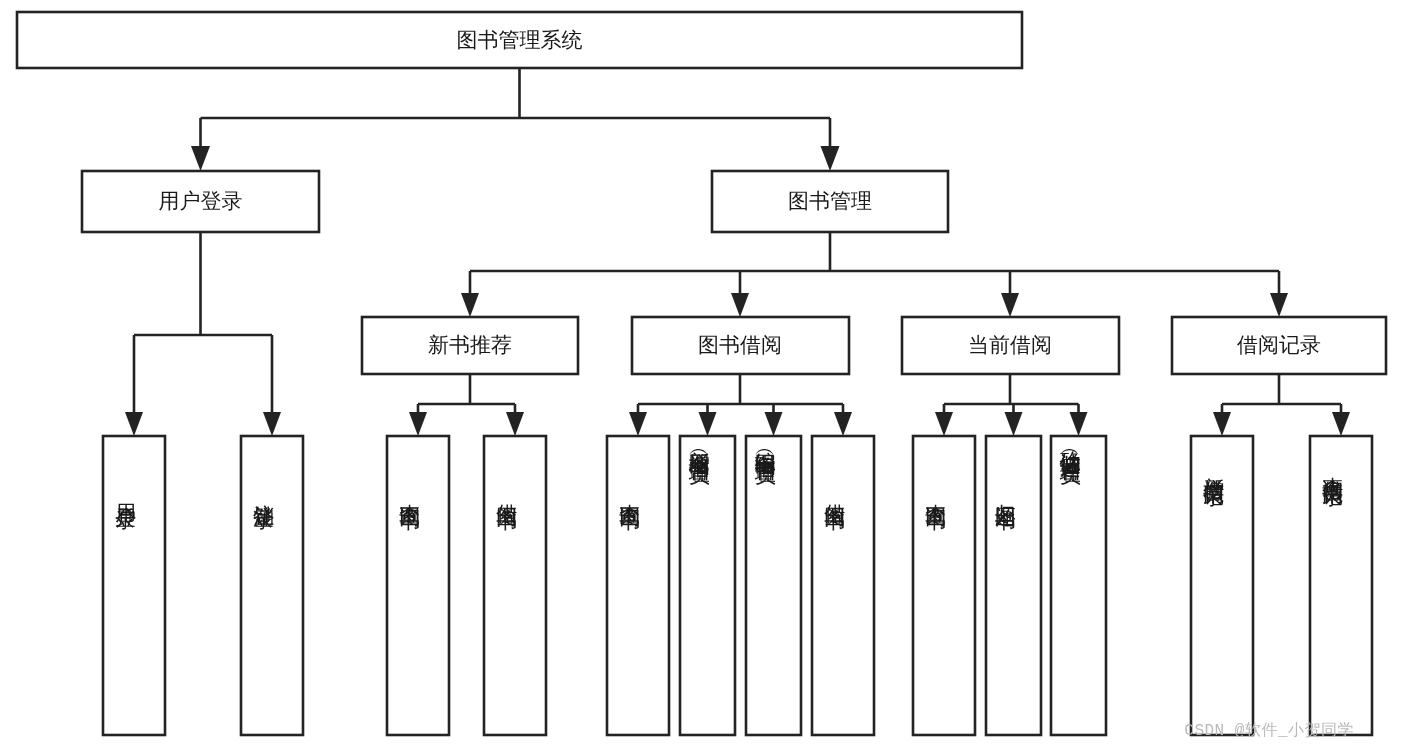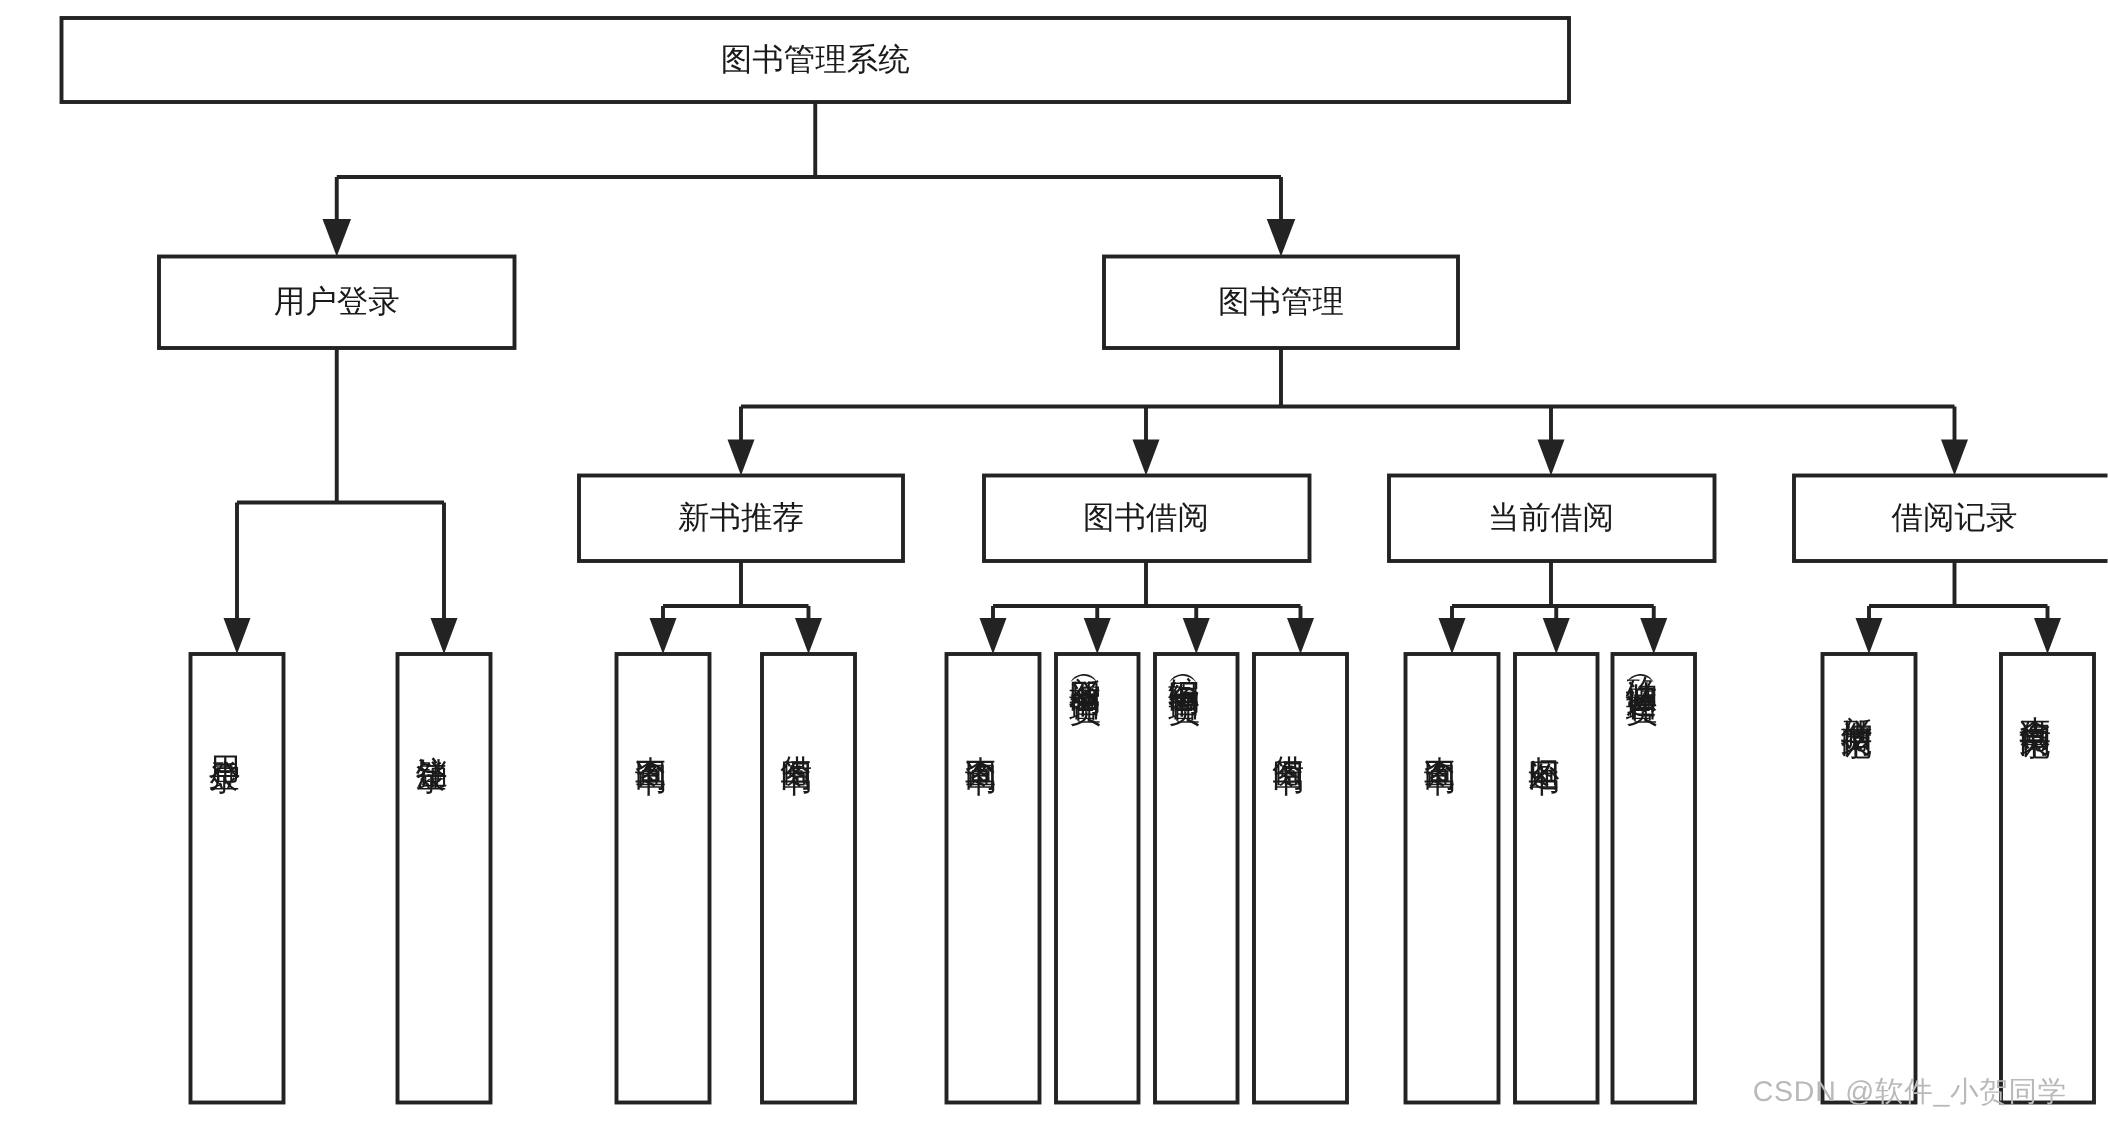--- a/index.html
+++ b/index.html
@@ -10,21 +10,20 @@
   body {
     width: 1405px;
     height: 747px;
     font-family: "DejaVu Sans", "Liberation Sans", sans-serif;
     overflow: hidden;
   }
   #diagram-root {
     position: relative;
     width: 1366px;
     height: 747px;
-    margin-left: 24px;
   }
   svg#flow-svg {
     position: absolute;
     left: 0;
     top: 0;
     width: 1405px;
     height: 747px;
   }
   .node-box {
     fill: #ffffff;
@@ -54,22 +53,22 @@
     fill: none;
   }
   .arrow-head {
     fill: #232323;
     stroke: none;
   }
   .watermark {
     position: absolute;
     right: 12px;
     bottom: 6px;
-    font-family: Liberation Sans, sans-serif;
-    font-size: 19px;
+    font-family: Liberation Mono, monospace;
+    font-size: 16px;
     color: #b9b9b9;
     white-space: nowrap;
     letter-spacing: 0.5px;
   }
 </style>
 </head>
 <body>
 
 <div id="diagram-root">
 

